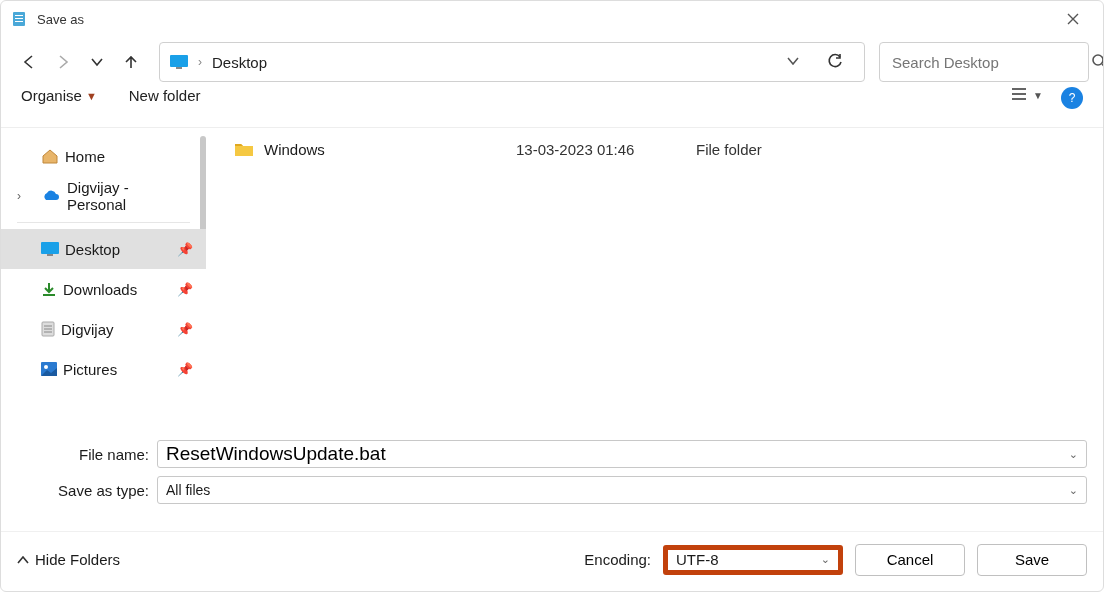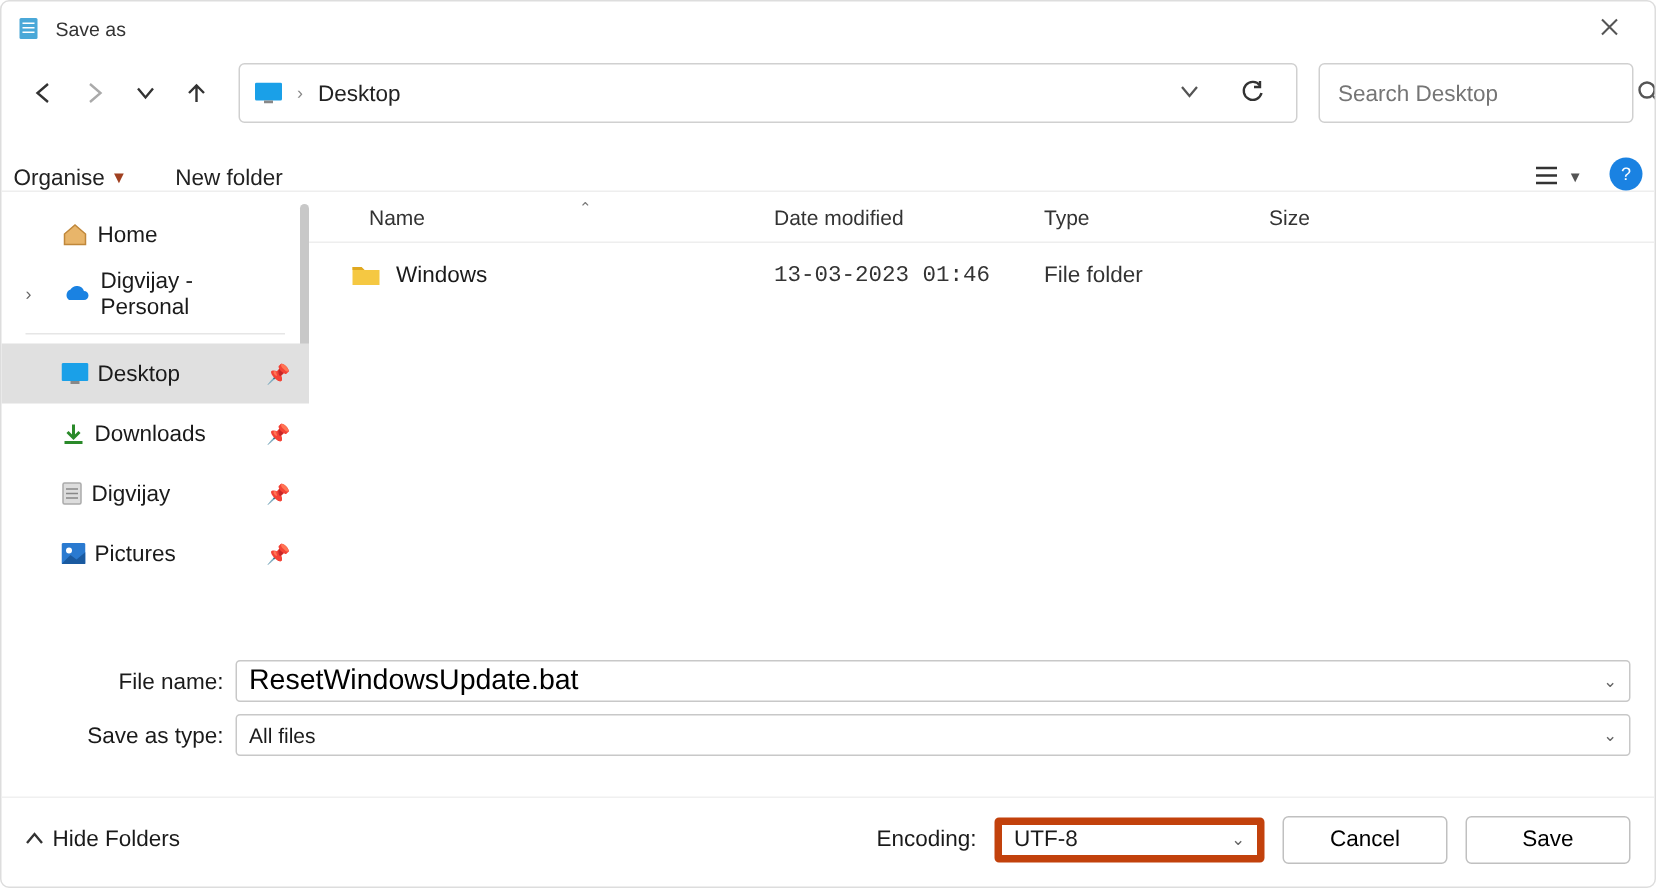--- a/index.html
+++ b/index.html
@@ -18,21 +18,21 @@
 .addr .desk-icon { width: 18px; height: 14px; }
 .addr .crumb { font-size: 15px; color: #222; }
 .addr .sep { color: #888; font-size: 12px; }
 .addr .spacer { flex: 1; }
 .refresh { width: 38px; height: 38px; display: flex; align-items: center; justify-content: center; color: #444; cursor: pointer; }
 .search { width: 210px; height: 40px; border: 1px solid #d0d0d0; border-radius: 4px; display: flex; align-items: center; padding: 3px 12px; }
 .search input { border: none; outline: none; flex: 1; font-size: 15px; color: #333; background: transparent; }
 .search .sicon { color: #555; }
 
 
-.toolbar { display: flex; align-items: flex-end; height: 40px; padding: 0 8px; }
+.toolbar { display: flex; align-items: flex-start; height: 40px; padding: 0 20px; }
 .tl-item { display: flex; align-items: center; gap: 4px; font-size: 15px; color: #222; cursor: pointer; margin-right: 32px; }
 .tl-spacer { flex: 1; }
 .view-btn { display: flex; align-items: center; gap: 6px; color: #333; cursor: pointer; margin-right: 18px; }
 .help-btn { width: 22px; height: 22px; border-radius: 50%; background: #1a82e2; color: #fff; font-size: 12px; display: flex; align-items: center; justify-content: center; cursor: pointer; }
 
 
 .main { display: flex; height: 298px; border-top: 1px solid #eee; }
 .sidebar { width: 205px; position: relative; padding-top: 8px; }
 .sidebar .scroll-track { position: absolute; right: 0; top: 8px; width: 6px; height: 130px; background: #c8c8c8; border-radius: 3px; }
 .sb-item { display: flex; align-items: center; height: 40px; padding: 0 14px 0 40px; gap: 6px; font-size: 15px; position: relative; cursor: pointer; }
@@ -45,21 +45,21 @@
 
 .filepane { flex: 1; display: flex; flex-direction: column; }
 .cols { display: flex; align-items: center; height: 34px; border-bottom: 1px solid #eee; font-size: 14px; color: #333; }
 .col-name { width: 310px; padding-left: 40px; position: relative; }
 .col-name .sort { position: absolute; left: 180px; top: -4px; color: #777; font-size: 10px; }
 .col-date { width: 180px; }
 .col-type { width: 150px; }
 .col-size { flex: 1; }
 .row { display: flex; align-items: center; height: 42px; font-size: 15px; }
 .row .c-name { width: 310px; padding-left: 28px; display: flex; align-items: center; gap: 10px; }
-.row .c-date { width: 180px; color: #333; font-family: Liberation Mono, monospace; }
+.row .c-date { width: 180px; color: #333; }
 .row .c-type { width: 150px; color: #333; }
 .row .c-size { flex: 1; }
 .folder-icon { width: 20px; height: 16px; }
 
 
 .fields { padding: 12px 16px 4px 16px; }
 .field-row { display: flex; align-items: center; height: 34px; margin-bottom: 2px; }
 .field-label { width: 140px; text-align: right; padding-right: 8px; font-size: 15px; }
 .field-input { flex: 1; height: 28px; border: 1px solid #c8c8c8; border-radius: 3px; display: flex; align-items: center; padding: 0 8px; position: relative; }
 .field-input input { border: none; outline: none; flex: 1; font-size: 19px; background: transparent; }
@@ -226,26 +226,20 @@
             <circle cx="5" cy="5" r="2" fill="#fff"></circle>
             <path d="M0 14 L6 8 L10 11 L16 6 L16 14 Z" fill="#1a5aa0"></path>
           </svg>
         </span>
       <span>Pictures</span>
       <span class="pin">📌</span>
     </div>
   </div>
 
   <div class="filepane">
-    <div class="cols">
-      <div class="col-name"><span>Name</span><span class="sort">⌃</span></div>
-      <div class="col-date">Date modified</div>
-      <div class="col-type">Type</div>
-      <div class="col-size">Size</div>
-    </div>
     <div class="row">
       <div class="c-name">
         <span class="folder-icon"><svg width="20" height="16">
               <path d="M1 3 L7 3 L9 5 L19 5 L19 15 L1 15 Z" fill="#f5c842"></path>
               <path d="M1 3 L7 3 L9 5 L1 5 Z" fill="#e0a820"></path>
             </svg></span>
         <span>Windows</span>
       </div>
       <div class="c-date">13-03-2023 01:46</div>
       <div class="c-type">File folder</div>

